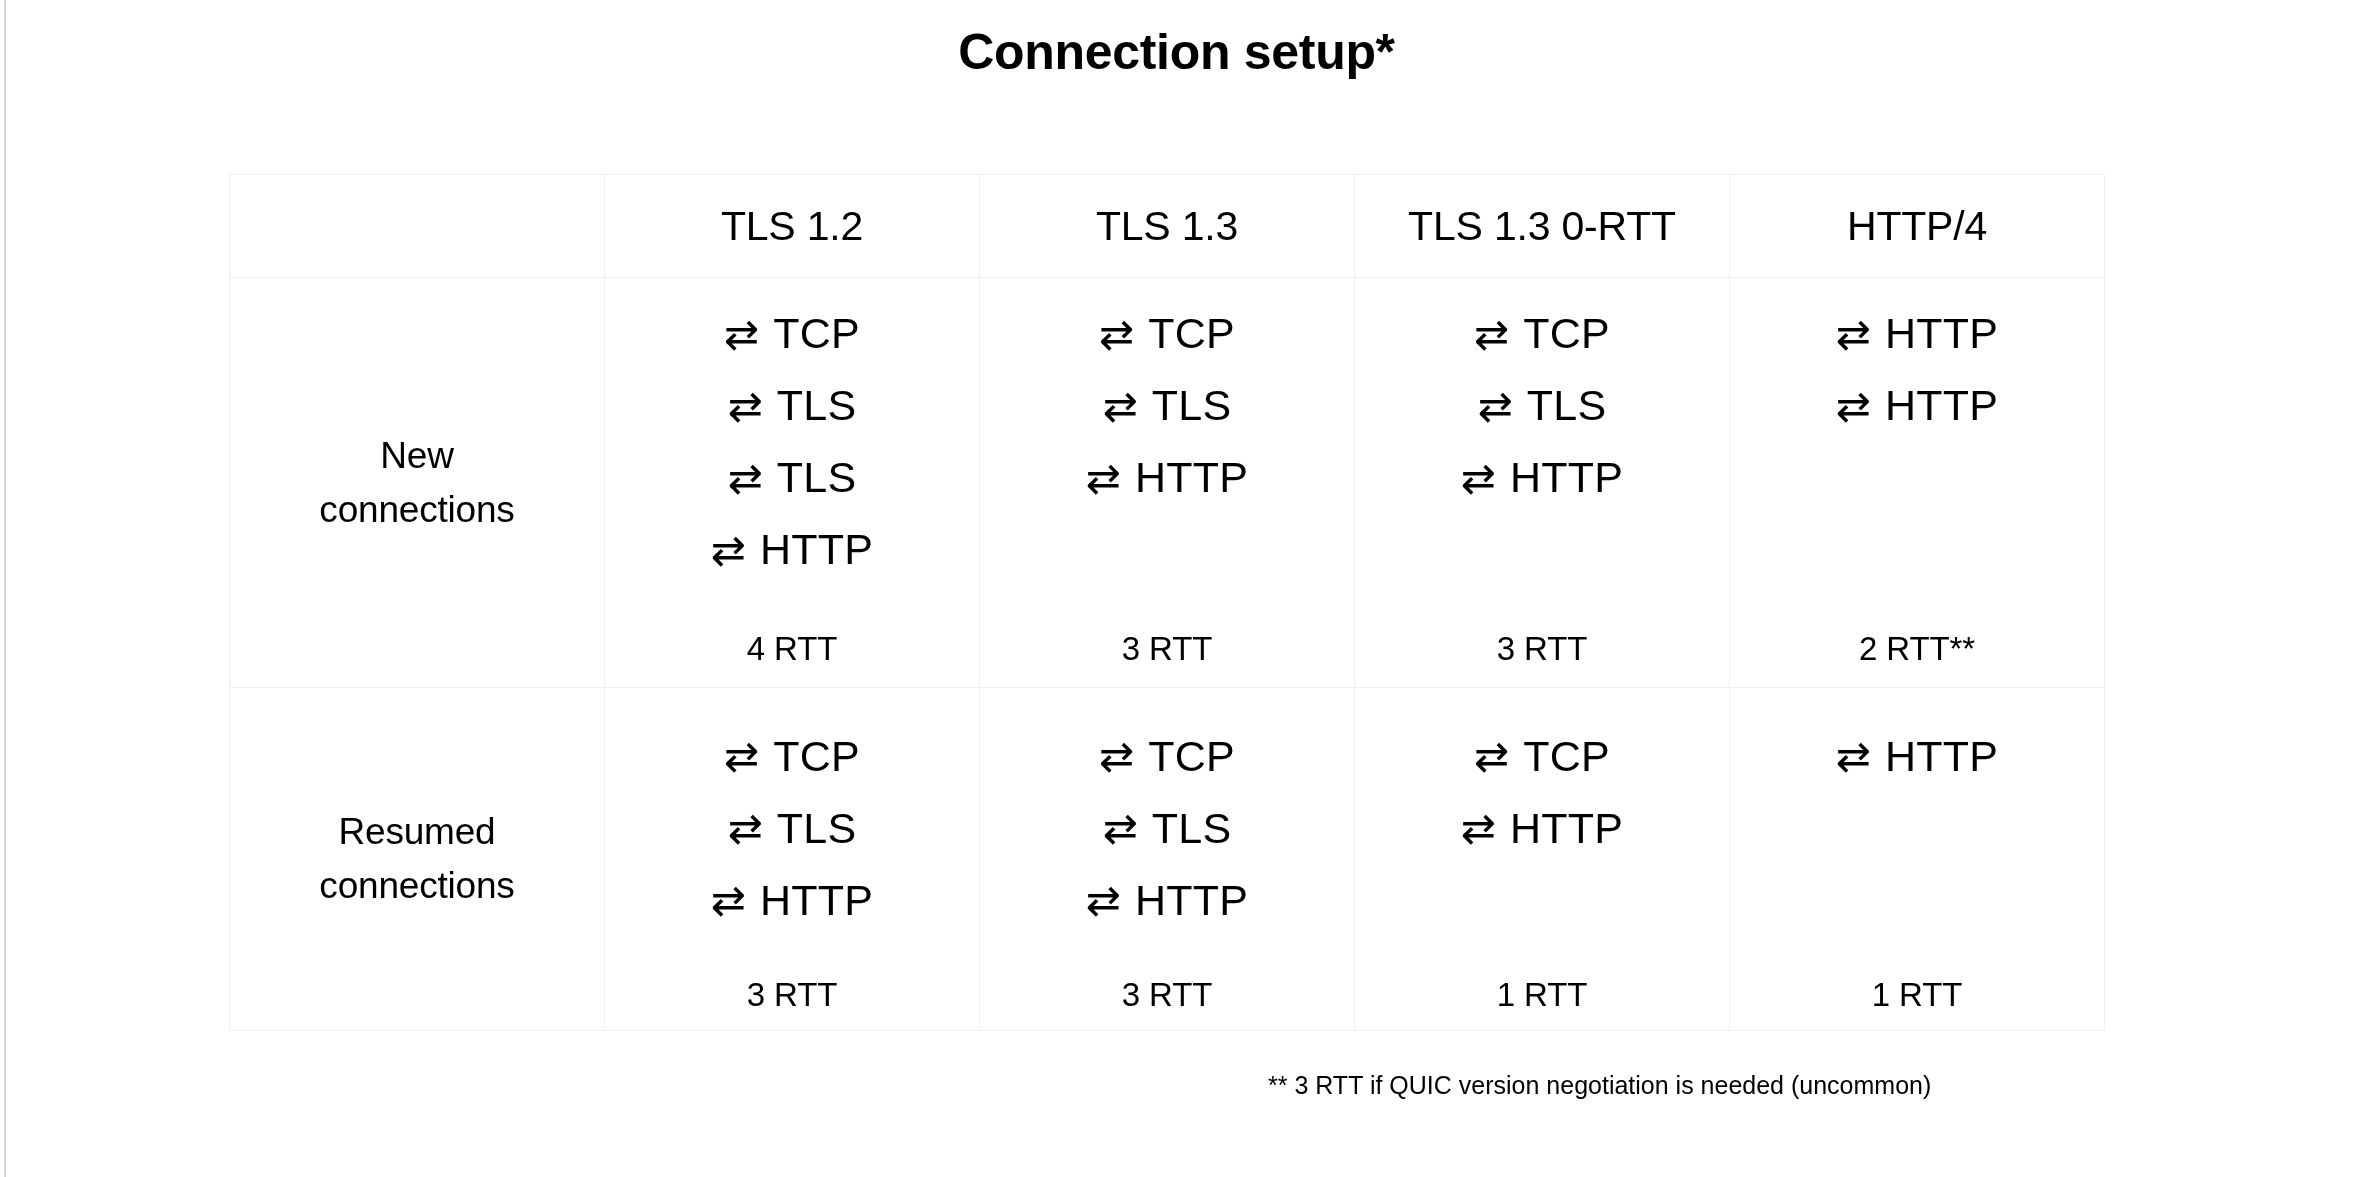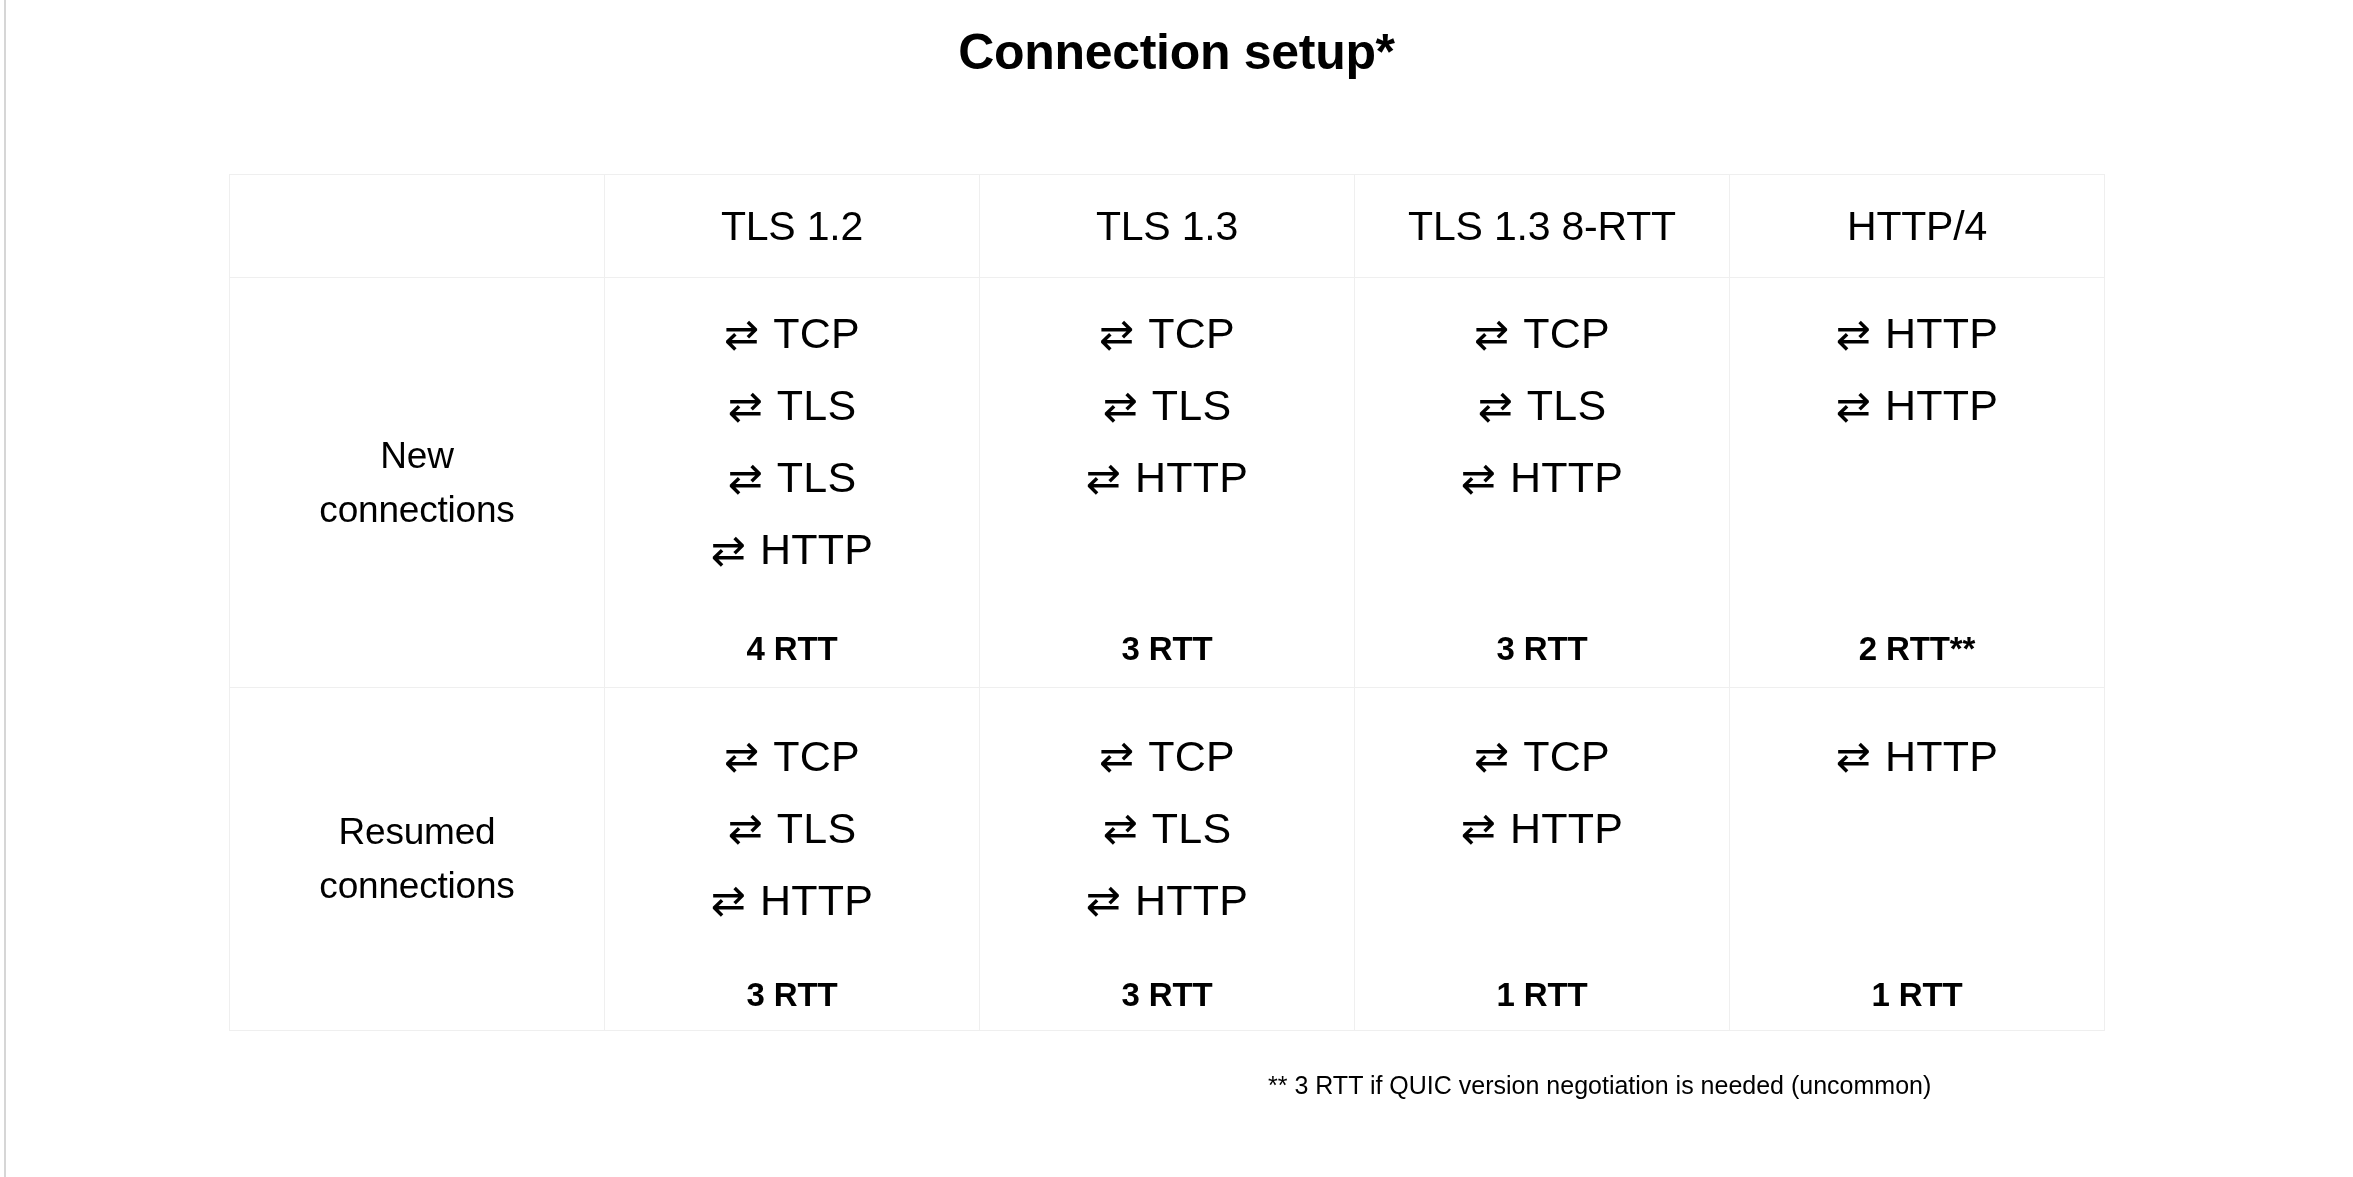--- a/index.html
+++ b/index.html
@@ -112,21 +112,21 @@
   }
   .proto {
     font-size: 43px;
     line-height: 1;
     letter-spacing: 0.2px;
   }
 
   .rtt {
     text-align: center;
     font-size: 33px;
-    font-weight: bold;
+    font-weight: normal;
     letter-spacing: -0.1px;
   }
   .rtt.r1 { margin-top: 44px; }
   .rtt.r2 { margin-top: 40px; }
 
   
   .footnotes {
     position: absolute;
     left: 1268px;
     top: 1068px;
@@ -150,21 +150,21 @@
       <col class="c-col">
       <col class="c-col">
       <col class="c-col">
       <col class="c-col">
     </colgroup>
     <thead>
       <tr class="hdr-row">
         <td class="hdr-blank"></td>
         <td class="hdr-cell">TLS 1.2</td>
         <td class="hdr-cell">TLS 1.3</td>
-        <td class="hdr-cell">TLS 1.3 8-RTT</td>
+        <td class="hdr-cell">TLS 1.3 0-RTT</td>
         <td class="hdr-cell">HTTP/4</td>
       </tr>
     </thead>
     <tbody>
       <tr class="body-row-1">
         <td class="row-label">
           <span>New</span><br>
           <span>connections</span>
         </td>
 

